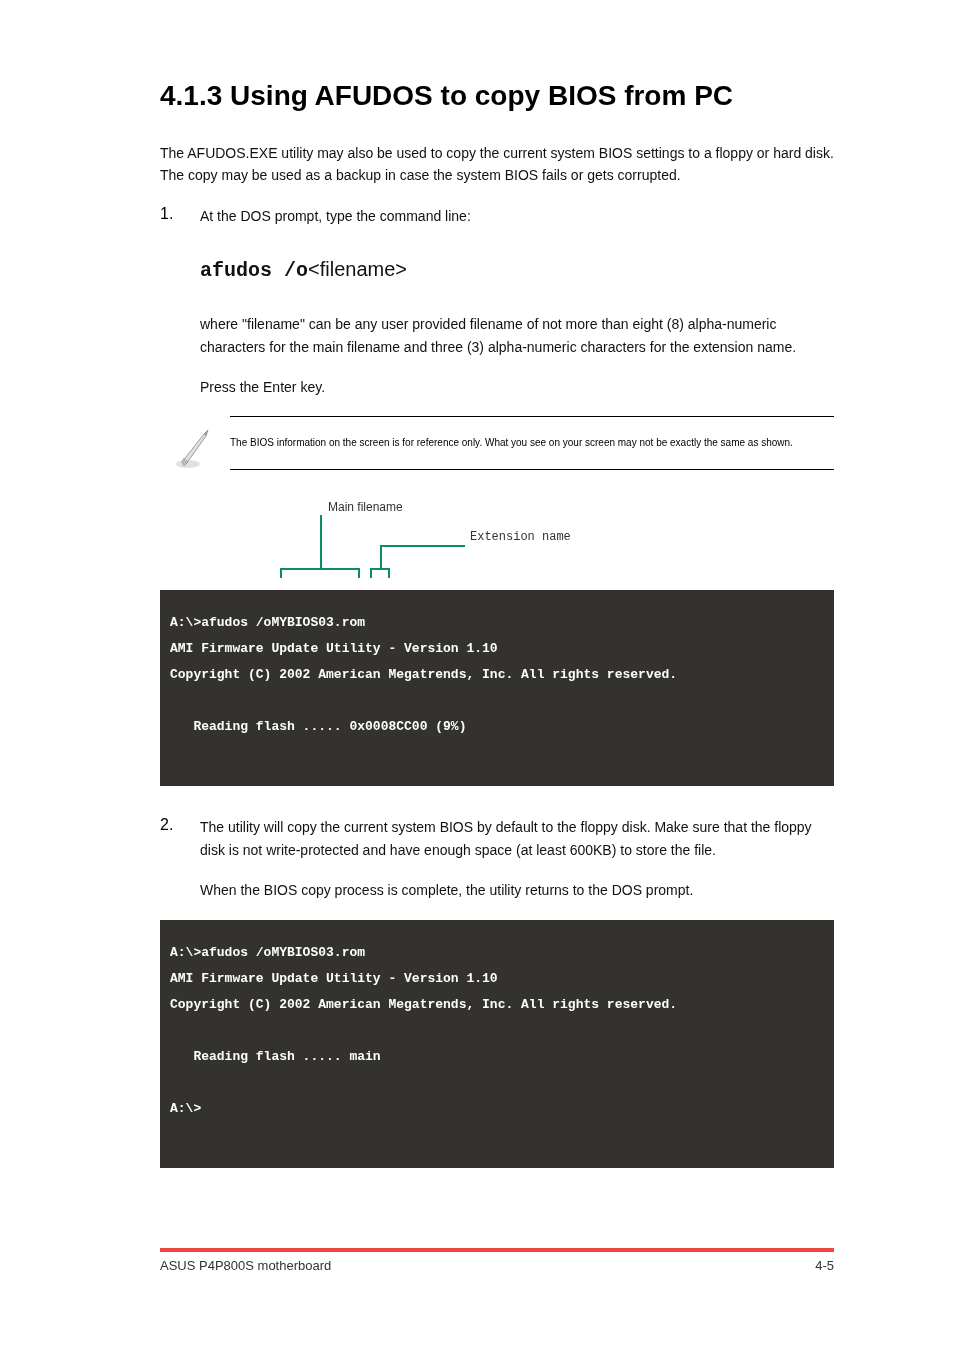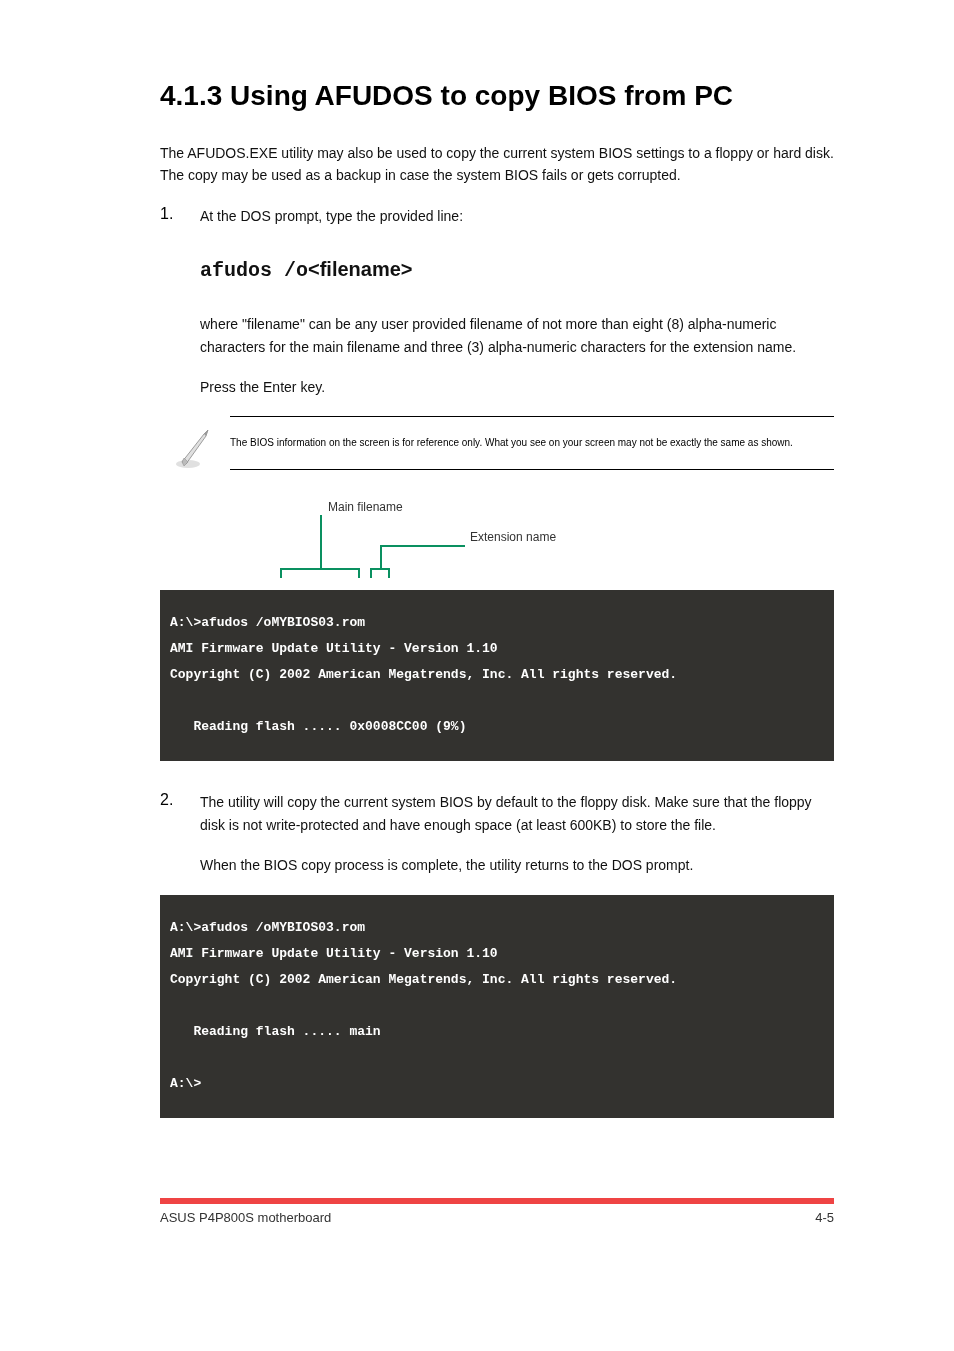--- a/index.html
+++ b/index.html
@@ -38,21 +38,21 @@
     .indent-one {
       margin-left: 40px;
     }
     .cmd {
       font-family: 'Courier New', monospace;
       font-weight: bold;
       font-size: 20px;
     }
     .param {
       font-family: Arial, sans-serif;
-      font-weight: bold;
+      font-weight: normal;
     }
     .example-label {
       margin-left: 40px;
     }
     .spacer {
       height: 8px;
     }
     .note-wrapper {
       margin: 18px 0 30px 70px;
       position: relative;
@@ -68,21 +68,21 @@
       padding: 18px 0;
       font-size: 10px;
       line-height: 1.6;
     }
     .terminal {
       background: #33322f;
       color: #fff;
       font-family: 'Courier New', monospace;
       font-size: 13px;
       font-weight: bold;
-      padding: 20px 10px 21px 10px;
+      padding: 20px 10px 46px 10px;
       margin: 10px 0 30px 0;
       line-height: 2.0;
       white-space: pre;
     }
     .annotate-wrapper {
       position: relative;
       height: 80px;
       margin-left: 0;
     }
     .anno-line {
@@ -91,36 +91,36 @@
     }
     .anno-text {
       position: absolute;
       font-size: 12px;
       color: #333;
     }
     .footer {
       margin-top: 80px;
       font-size: 13px;
       color: #333;
-      border-top: 6px solid #ef4444;
+      border-top: 4px solid #ef4444;
       padding-top: 6px;
       display: flex;
       justify-content: space-between;
     }
   </style>
 </head>
 <body>
 
 <h1>4.1.3  Using AFUDOS to copy BIOS from PC</h1>
 
 <p>The AFUDOS.EXE utility may also be used to copy the current system BIOS settings to a floppy or hard disk. The copy may be used as a backup in case the system BIOS fails or gets corrupted.</p>
 
 <div class="numbered">
   <span class="num">1.</span>
-  <p>At the DOS prompt, type the provided line:</p>
+  <p>At the DOS prompt, type the command line:</p>
 </div>
 
 <div class="spacer"></div>
 
 <p class="example-label">
   <span class="cmd">afudos  /o</span><span class="cmd param">&lt;filename&gt;</span>
 </p>
 
 <div class="spacer"></div>
 
@@ -134,21 +134,21 @@
       <path d="M 12 36 L 34 8 L 38 4 L 36 10 L 16 38 Z" fill="#e0e0e0" stroke="#888" stroke-width="0.8"></path>
       <path d="M 34 8 L 38 4 L 36 10 Z" fill="#999"></path>
       <path d="M 12 36 L 14 32 L 18 36 L 14 40 Z" fill="#bbb" stroke="#888" stroke-width="0.5"></path>
     </svg>
   </div>
   <div class="note-text">The BIOS information on the screen is for reference only. What you see on your screen may not be exactly the same as shown.</div>
 </div>
 
 <div class="annotate-wrapper">
   <span class="anno-text" style="left:168px; top:0;">Main filename</span>
-  <span class="anno-text" style="left:310px; top:30px;">Extension name</span>
+  <span class="anno-text" style="left:310px; top:30px;font-family:Liberation Mono, monospace;">Extension name</span>
 
   <div class="anno-line" style="left:160px; top:15px; width:2px; height:55px;"></div>
   <div class="anno-line" style="left:120px; top:68px; width:80px; height:2px;"></div>
   <div class="anno-line" style="left:120px; top:68px; width:2px; height:10px;"></div>
   <div class="anno-line" style="left:198px; top:68px; width:2px; height:10px;"></div>
 
   <div class="anno-line" style="left:220px; top:45px; width:2px; height:25px;"></div>
   <div class="anno-line" style="left:210px; top:68px; width:20px; height:2px;"></div>
   <div class="anno-line" style="left:210px; top:68px; width:2px; height:10px;"></div>
   <div class="anno-line" style="left:228px; top:68px; width:2px; height:10px;"></div>

